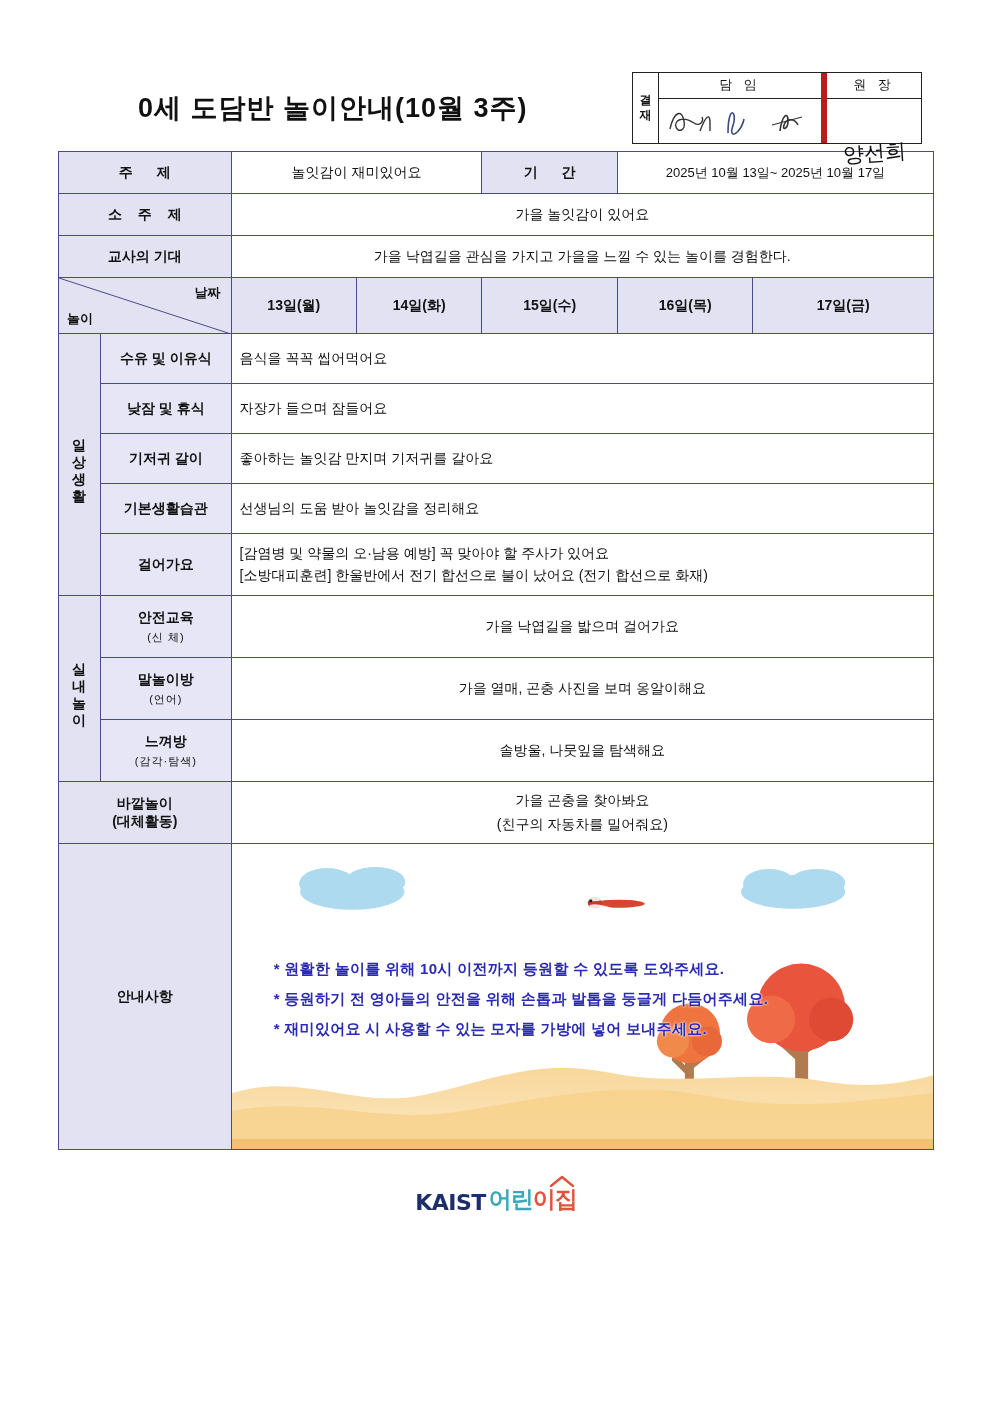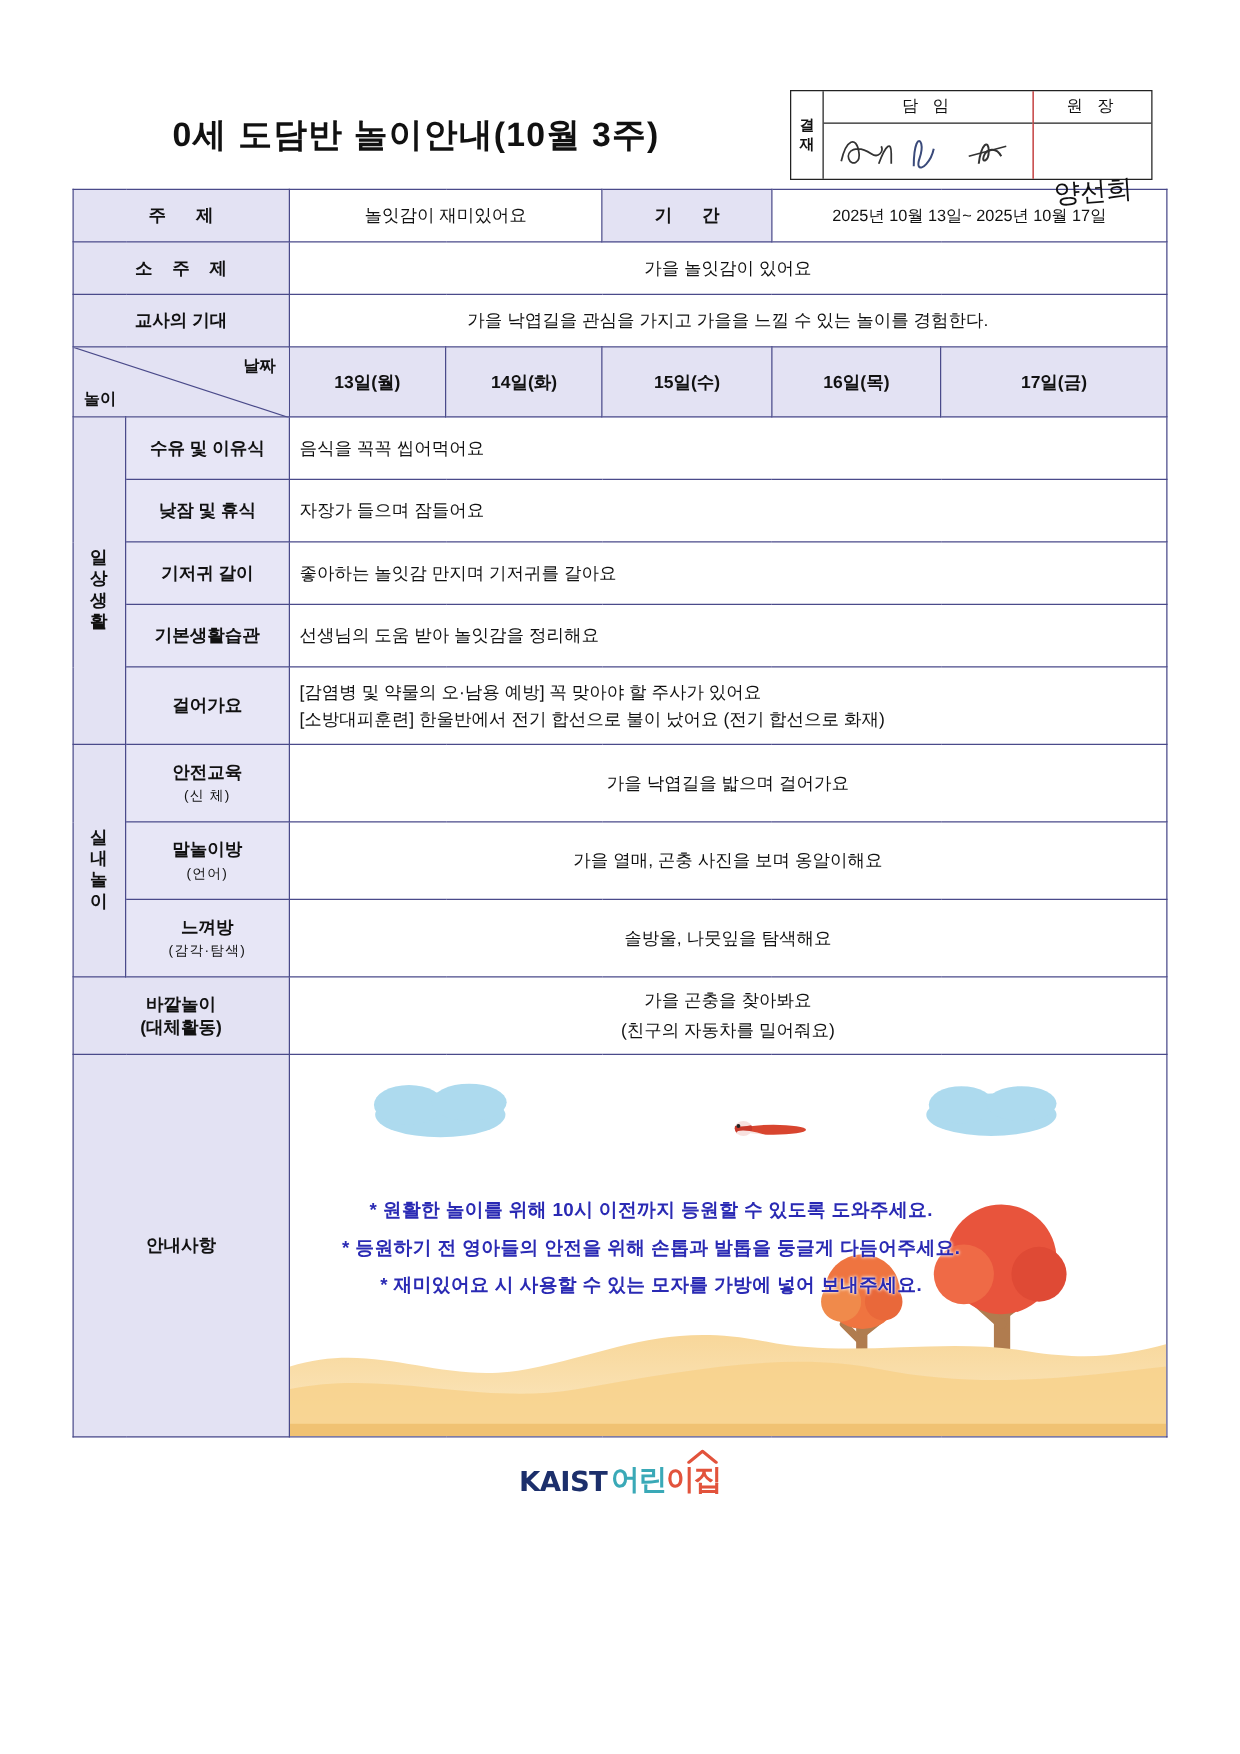--- a/index.html
+++ b/index.html
@@ -51,21 +51,21 @@
     flex-direction: column;
     align-items: center;
     justify-content: center;
     font-size: 12px;
     line-height: 1.25;
     font-weight: 600;
   }
   .approval-col {
     display: flex;
     flex-direction: column;
-    border-right: 1px solid #b91c1c;
+    border-right: 6px solid #b91c1c;
   }
   .approval-col:last-child { border-right: none; }
   .approval-col .head {
     border-bottom: 1px solid #222;
     font-size: 13px;
     text-align: center;
     padding: 3px 0 4px;
     letter-spacing: 4px;
     font-weight: 500;
   }
@@ -155,21 +155,20 @@
   .content-center { text-align: center; font-size: 13.5px; }
   .content-small { font-size: 12.5px; line-height: 1.55; text-align: left; }
 
   
   .notice-cell {
     padding: 0;
     height: 306px;
     position: relative;
     overflow: hidden;
     background: #fff;
-    text-align: center;
   }
   .notice-art {
     position: absolute;
     inset: 0;
     overflow: hidden;
   }
   .notice-text {
     position: absolute;
     left: 6%;
     top: 110px;
@@ -178,21 +177,21 @@
     font-weight: bold;
     line-height: 2.0;
     letter-spacing: 0.3px;
     z-index: 5;
     text-shadow: 0 0 2px #fff, 0 0 3px #fff;
   }
   .notice-label-cell { width: 172px; }
 
   
   .footer {
-    margin-top: 18px;
+    margin-top: 34px;
     display: flex;
     justify-content: center;
     align-items: center;
   }
   .logo {
     display: flex;
     align-items: flex-end;
     gap: 3px;
   }
   .logo-kaist {

